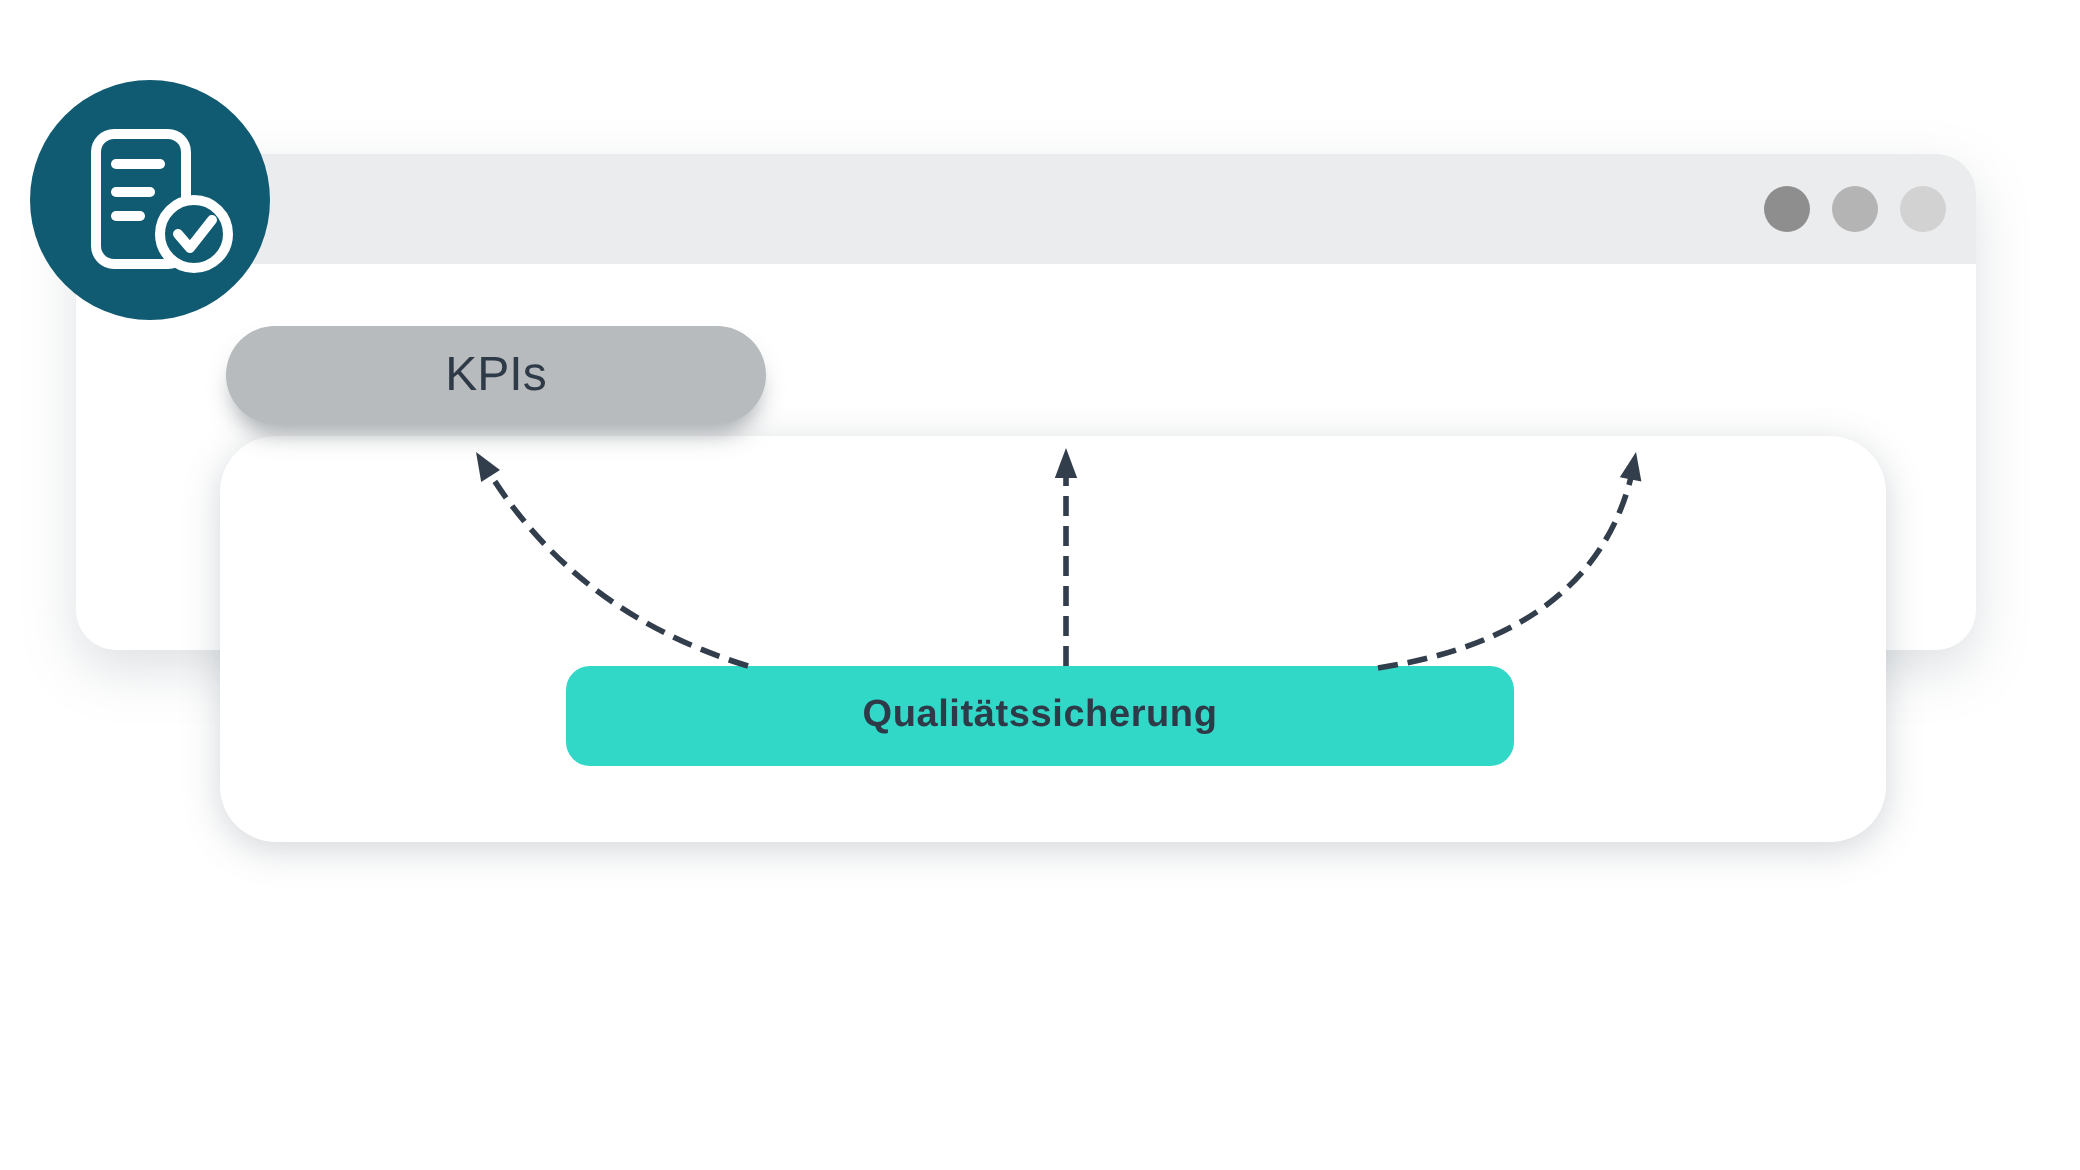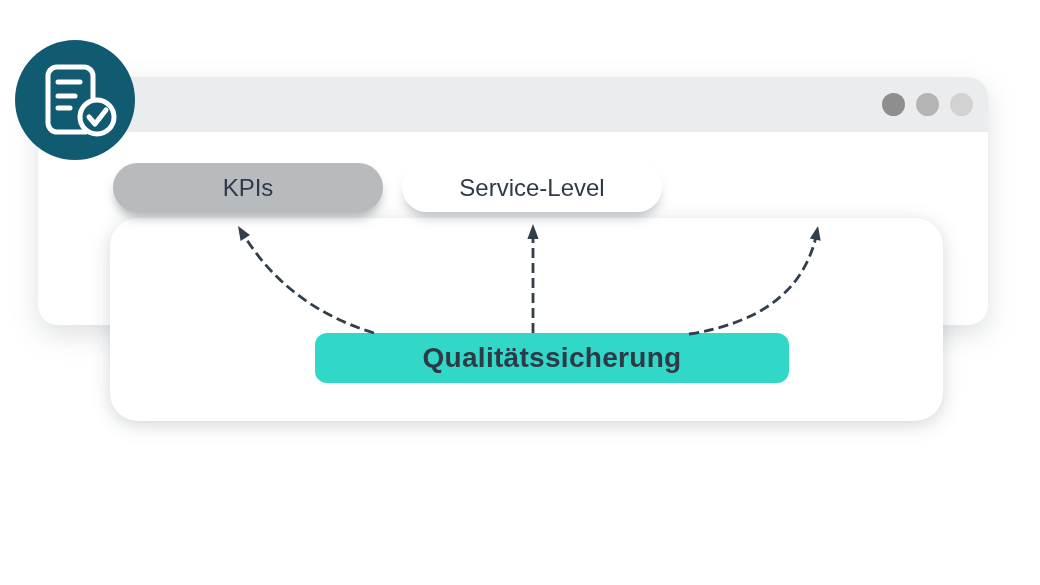--- a/index.html
+++ b/index.html
@@ -38,21 +38,21 @@
   }
   .pill-kpis{left:113px;width:270px;background:#b7bbbe;
     box-shadow:0 8px 11px -3px rgba(90,97,105,0.50);}
   .pill-service{left:402px;width:260px;}
   .pill-reviews{left:687px;width:261px;}
   
   .source-box{
     position:absolute;left:283px;top:333px;width:474px;height:50px;
     background:#31d8c7;border-radius:12px;z-index:4;
     display:flex;align-items:center;justify-content:center;
-    font-size:28px;font-weight:700;color:#2e3a47;letter-spacing:0.3px;margin-left:32px;
+    font-size:19px;font-weight:700;color:#2e3a47;letter-spacing:0.3px;
   }
   
   .badge{
     position:absolute;left:15px;top:40px;width:120px;height:120px;
     border-radius:50%;background:#105b72;z-index:6;
   }
   .badge svg{position:absolute;left:0;top:0;}
   
   .arrows{position:absolute;left:0;top:0;z-index:5;pointer-events:none;}
 </style>
@@ -66,23 +66,20 @@
       <span class="dot"></span>
       <span class="dot"></span>
       <span class="dot"></span>
     </div>
   </div>
 
   <div class="card"></div>
 
   <div class="pill pill-kpis">
     <span>KPIs</span>
-  </div>
-  <div class="pill pill-service">
-    <span>Service-Level</span>
   </div>
 
   <div class="source-box">
     <span>Qualitätssicherung</span>
   </div>
 
   <svg class="arrows" width="1040" height="585" viewBox="0 0 1040 585">
     <g stroke="#333e4d" stroke-width="2.8" fill="none" stroke-dasharray="10 5">
       <path d="M 374 333 Q 286 306 242 232"></path>
       <path d="M 533 333 L 533 231"></path>

